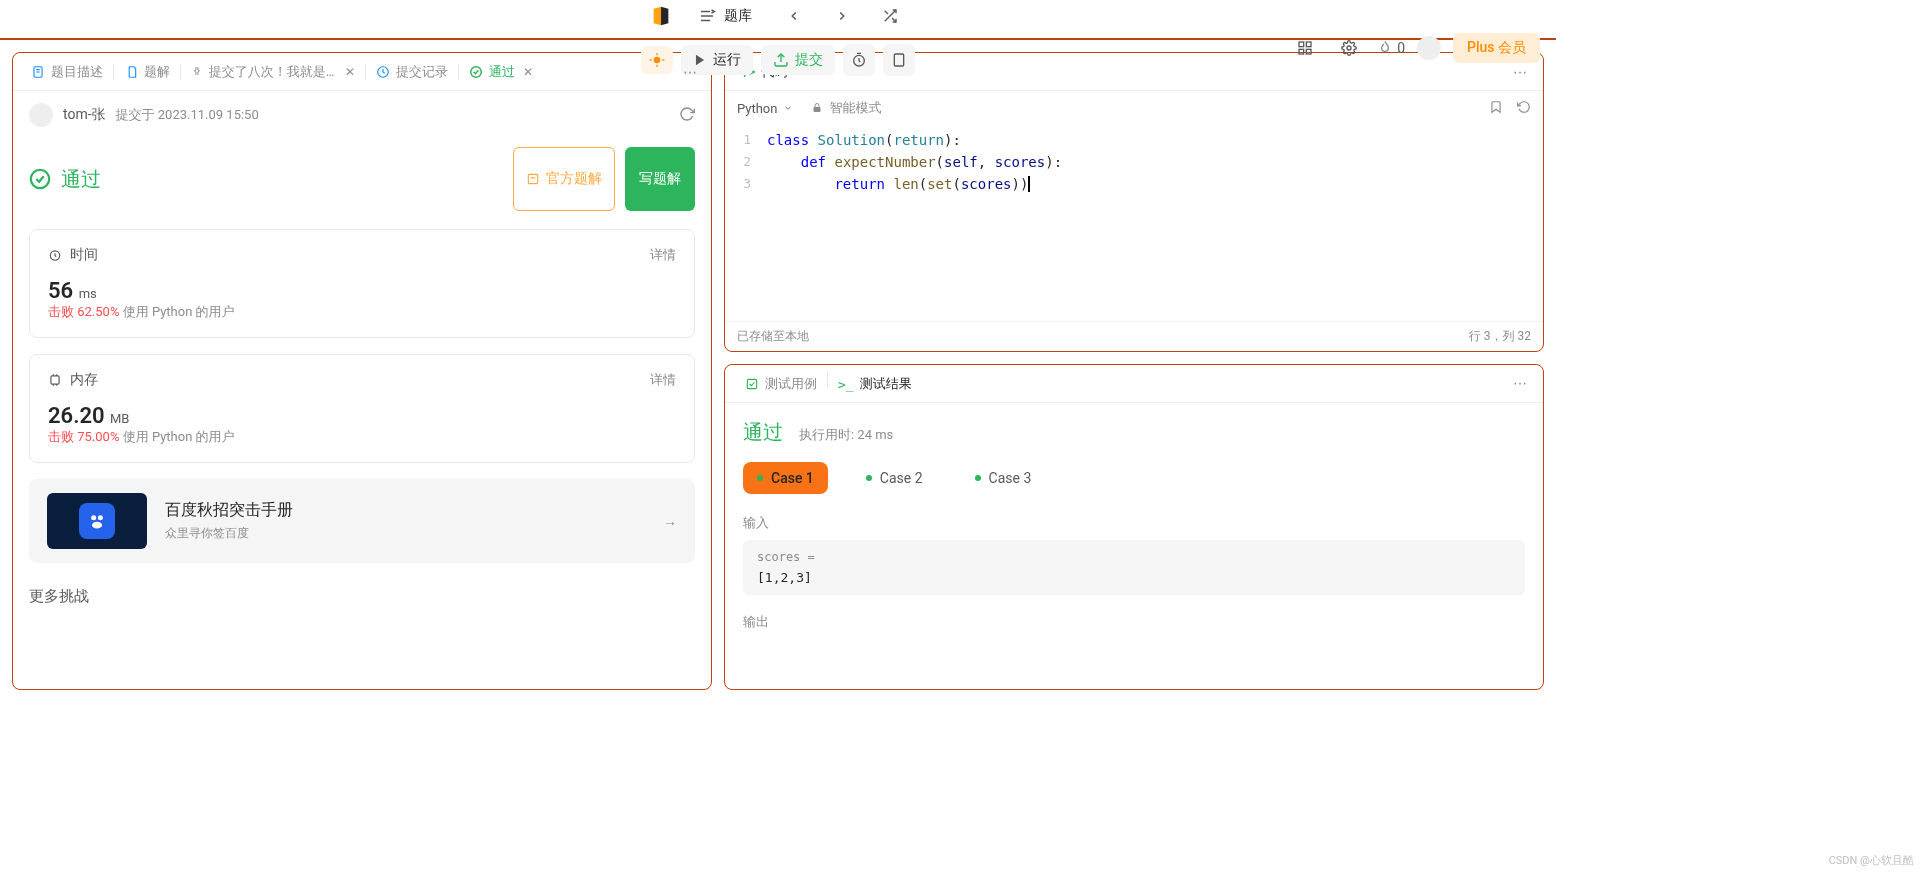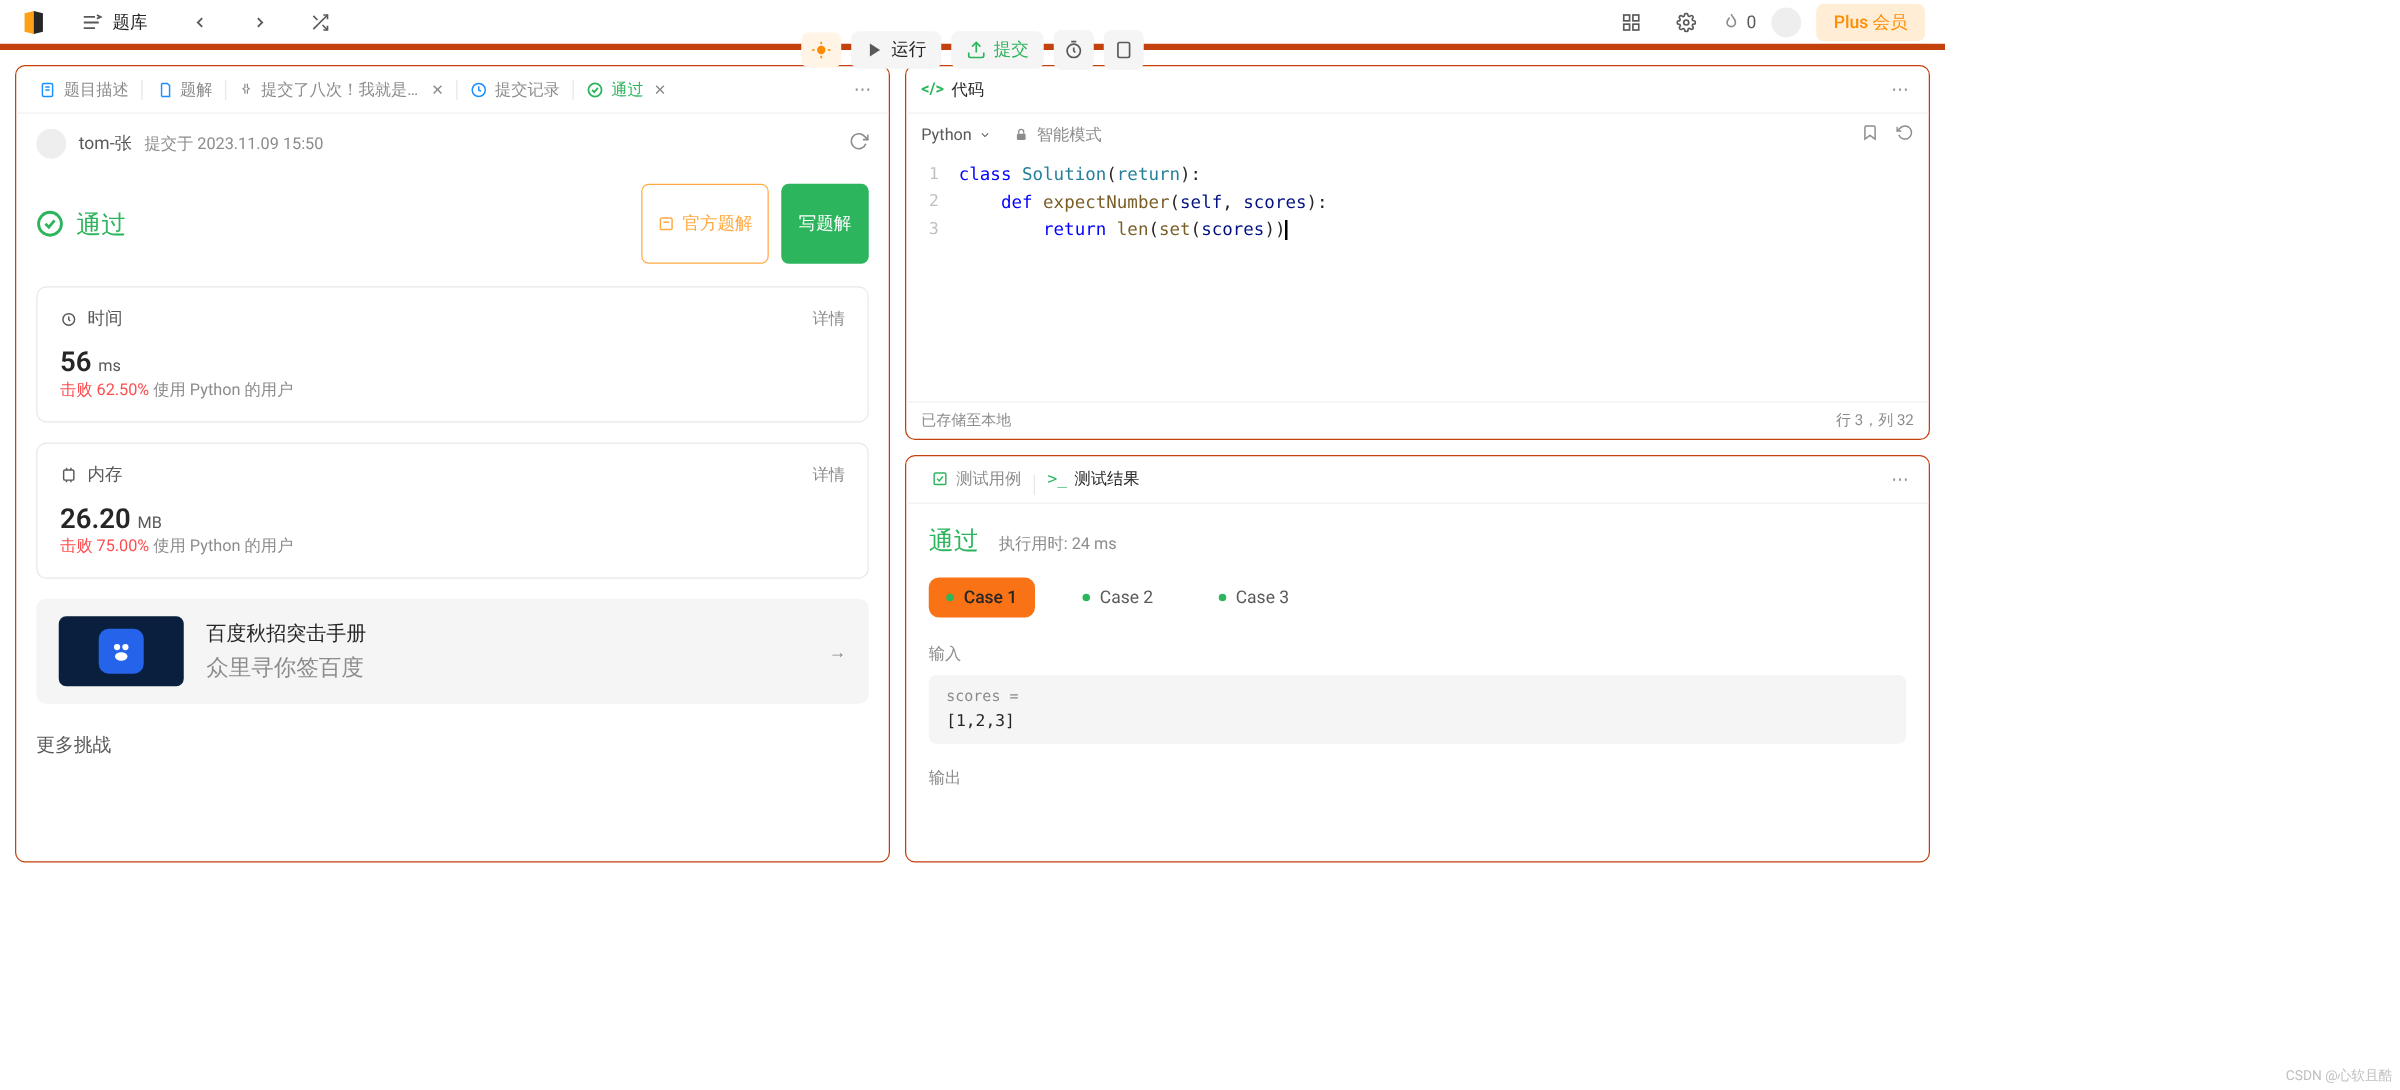--- a/index.html
+++ b/index.html
@@ -1,19 +1,19 @@
 <!DOCTYPE html>
 <html><head>
   <meta charset="utf-8">
   <style>
     * { box-sizing: border-box; margin: 0; padding: 0; }
     body { font-family: -apple-system, BlinkMacSystemFont, "Segoe UI", Roboto, "Helvetica Neue", Arial, sans-serif; background: #fff; color: #262626; font-size: 14px; width: 1556px; height: 708px; overflow: hidden; }
     
     
-    .topbar { height: 40px; display: flex; align-items: center; padding: 0 16px; border-bottom: 5px solid #c2410c; position: relative; }
+    .topbar { height: 40px; display: flex; align-items: center; padding: 0 16px; border-bottom: 2px solid #c2410c; position: relative; flex-direction: column; }
     .logo { width: 22px; height: 22px; position: relative; }
     .logo svg { width: 100%; height: 100%; }
     .tb-group-left { display: flex; align-items: center; gap: 16px; }
     .btn-bank { display: flex; align-items: center; gap: 8px; padding: 4px 10px; border-radius: 6px; color: #262626; }
     .icon-btn { width: 32px; height: 32px; display: flex; align-items: center; justify-content: center; border-radius: 6px; color: #595959; cursor: pointer; }
     .tb-center { position: absolute; left: 50%; transform: translateX(-50%); display: flex; align-items: center; gap: 8px; margin-top: 44px; }
     .tb-btn { display: flex; align-items: center; gap: 6px; padding: 6px 12px; border-radius: 6px; cursor: pointer; background: #f5f5f5; }
     .tb-btn.bug { background: #fff4e6; padding: 6px 8px; }
     .tb-btn.submit { color: #2db55d; }
     .tb-right { margin-left: auto; display: flex; align-items: center; gap: 12px; }
@@ -58,21 +58,21 @@
     .stat-val .unit { font-size: 13px; color: #595959; margin-left: 2px; }
     .stat-sub { font-size: 13px; }
     .stat-sub .red { color: #ff4d4f; }
     .stat-sub .grey { color: #8c8c8c; }
 
     
     .promo-card { margin: 0 16px 16px 16px; background: #f5f5f5; border-radius: 8px; padding: 14px 18px; display: flex; align-items: center; gap: 18px; cursor: pointer; }
     .promo-img { width: 100px; height: 56px; background: #0a1f3d; border-radius: 6px; display: flex; align-items: center; justify-content: center; }
     .promo-img-inner { width: 36px; height: 36px; background: #2563eb; border-radius: 8px; display:flex; align-items:center; justify-content:center;}
     .promo-title { font-size: 16px; color: #262626; }
-    .promo-sub { font-size: 18px; color: #8c8c8c; margin-top: 4px; }
+    .promo-sub { font-size: 12px; color: #8c8c8c; margin-top: 4px; }
     .promo-arrow { margin-left: auto; color: #8c8c8c; }
 
     .more-title { padding: 8px 16px; color: #595959; font-size: 15px; }
 
     
     .scroll { overflow-y: auto; }
     .scroll::-webkit-scrollbar { width: 8px; }
     .scroll::-webkit-scrollbar-thumb { background: #d9d9d9; border-radius: 4px; }
 
     
@@ -99,21 +99,21 @@
     .builtin { color: #795e26; }
     .cursor-mark { border-right: 2px solid #000; animation: blink 1s step-end infinite; }
     @keyframes blink { 50% { border-color: transparent; } }
 
     
     .editor-status { display: flex; align-items: center; padding: 6px 12px; font-size: 12px; color: #8c8c8c; border-top: 1px solid #f0f0f0; }
     .editor-status .right { margin-left: auto; }
 
     
     .test-panel { border-top: 1px solid #e8e8e8; display: flex; flex-direction: column; }
-    .test-tabs { display: flex; align-items: flex-end; padding: 6px 12px; border-bottom: 1px solid #f0f0f0; height: 38px; }
+    .test-tabs { display: flex; align-items: flex-start; padding: 6px 12px; border-bottom: 1px solid #f0f0f0; height: 38px; }
     .test-tab { display: flex; align-items: center; gap: 6px; padding: 4px 8px; color: #8c8c8c; font-size: 13px; cursor: pointer; }
     .test-tab.active { color: #262626; }
     .test-body { padding: 16px 18px; overflow-y: auto; }
     .test-pass-row { display: flex; align-items: baseline; gap: 16px; margin-bottom: 16px; }
     .test-pass { color: #2db55d; font-size: 20px; font-weight: 500; }
     .test-runtime { color: #8c8c8c; font-size: 13px; }
     .case-tabs { display: flex; gap: 24px; margin-bottom: 20px; }
     .case-tab { display: flex; align-items: center; gap: 8px; color: #595959; cursor: pointer; padding: 8px 14px; border-radius: 8px; }
     .case-tab.active { background: #f97316; color: #262626; font-weight: 500; }
     .dot-g { width: 6px; height: 6px; background: #2db55d; border-radius: 50%; }

